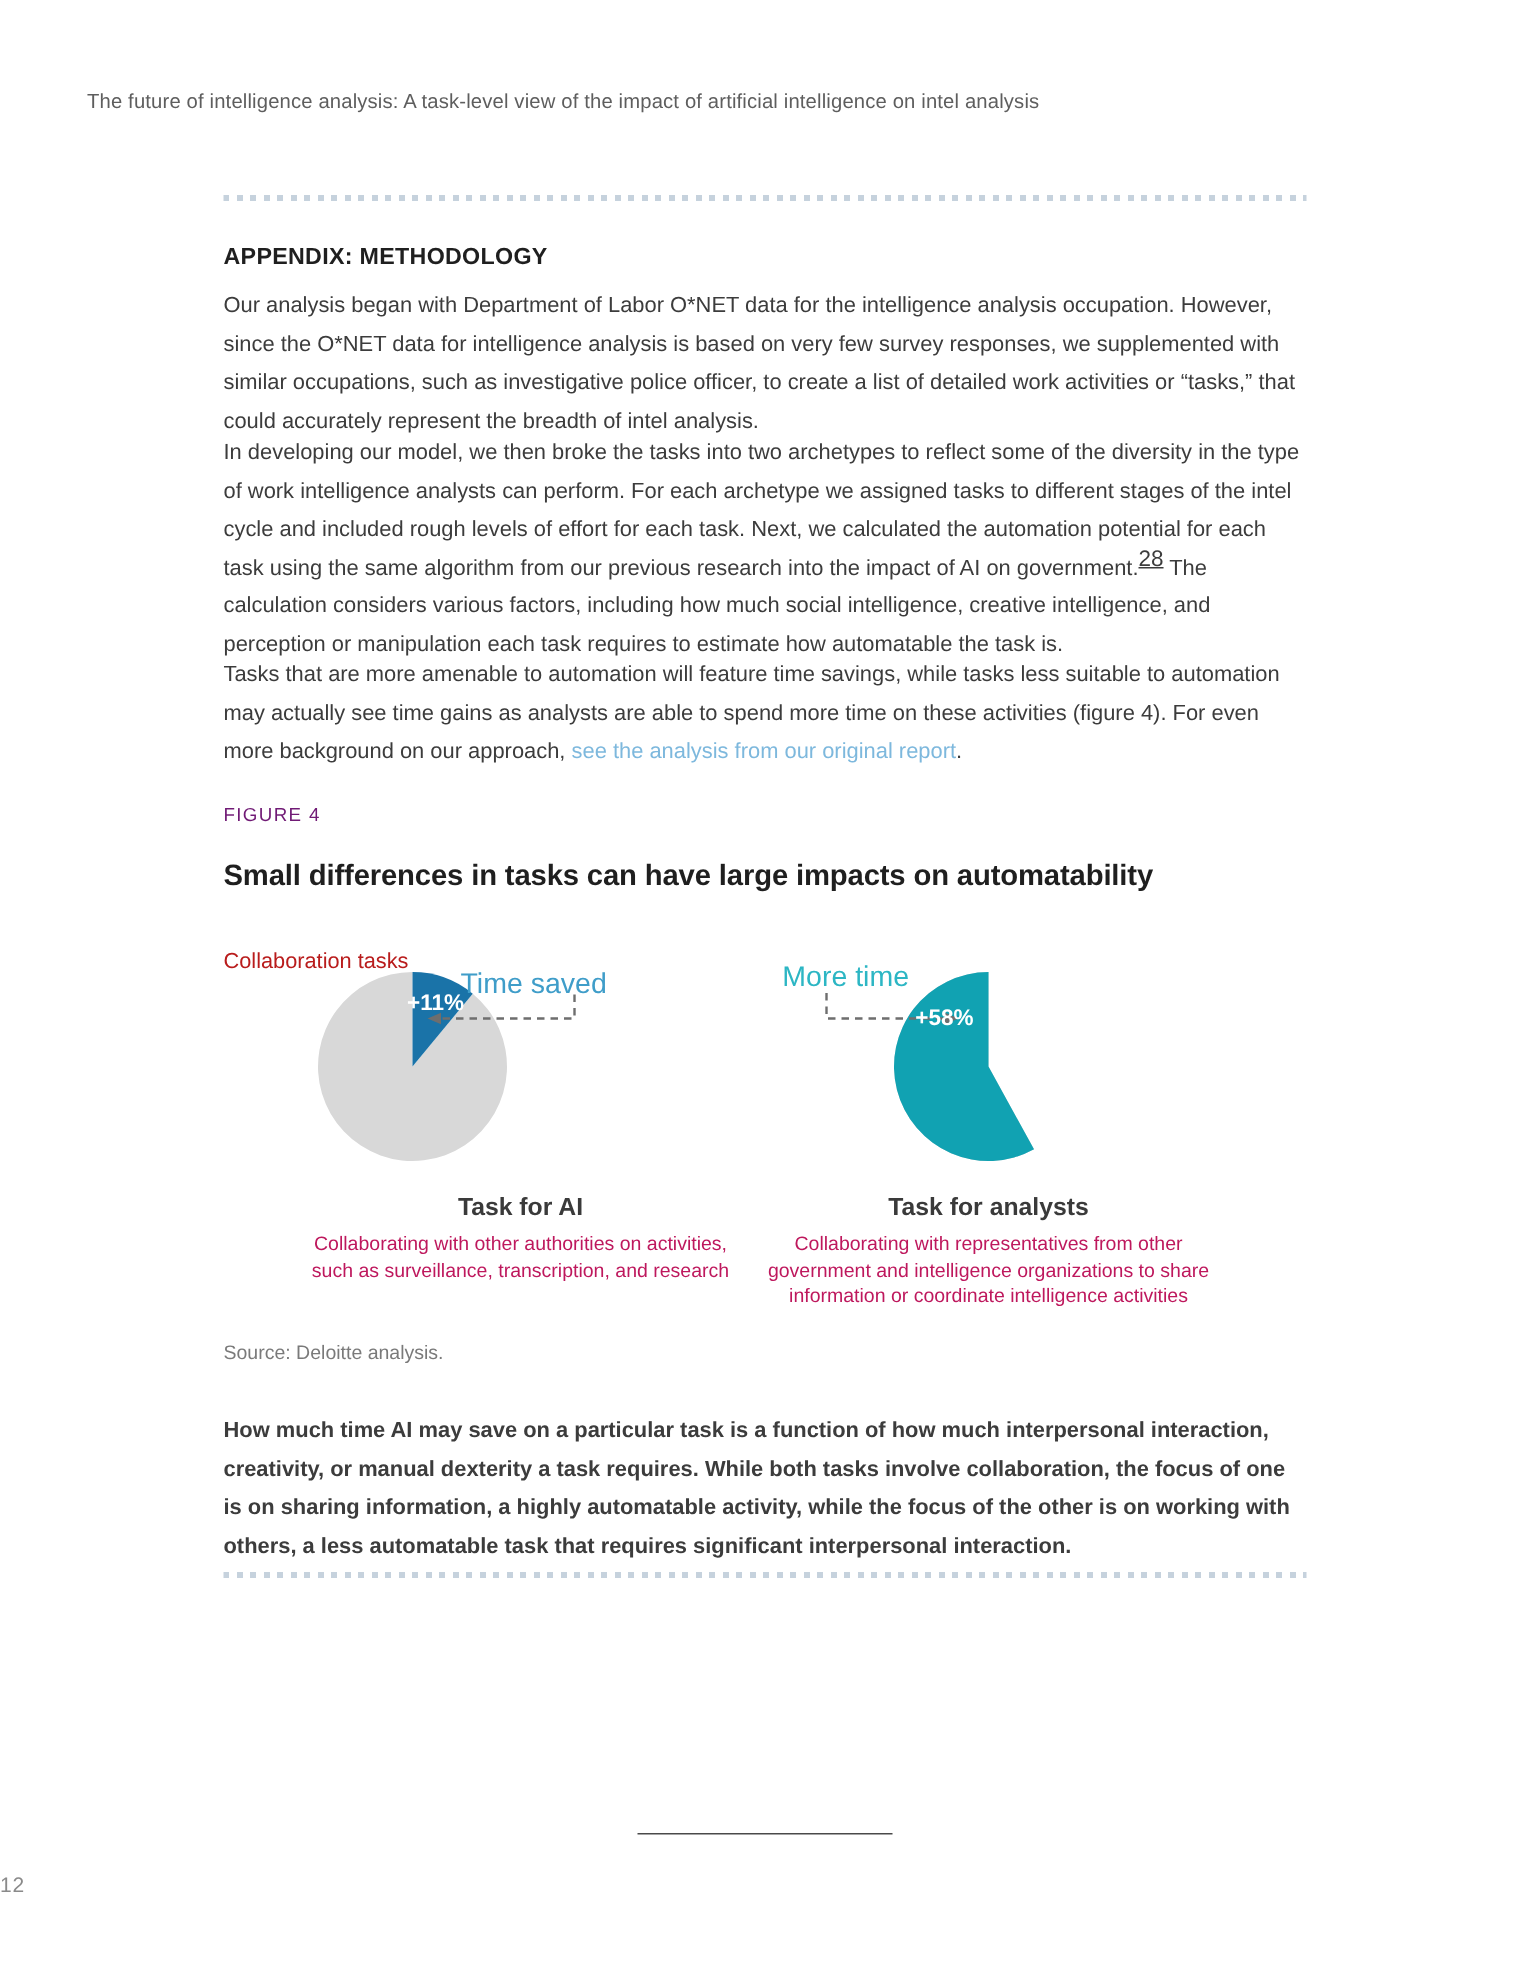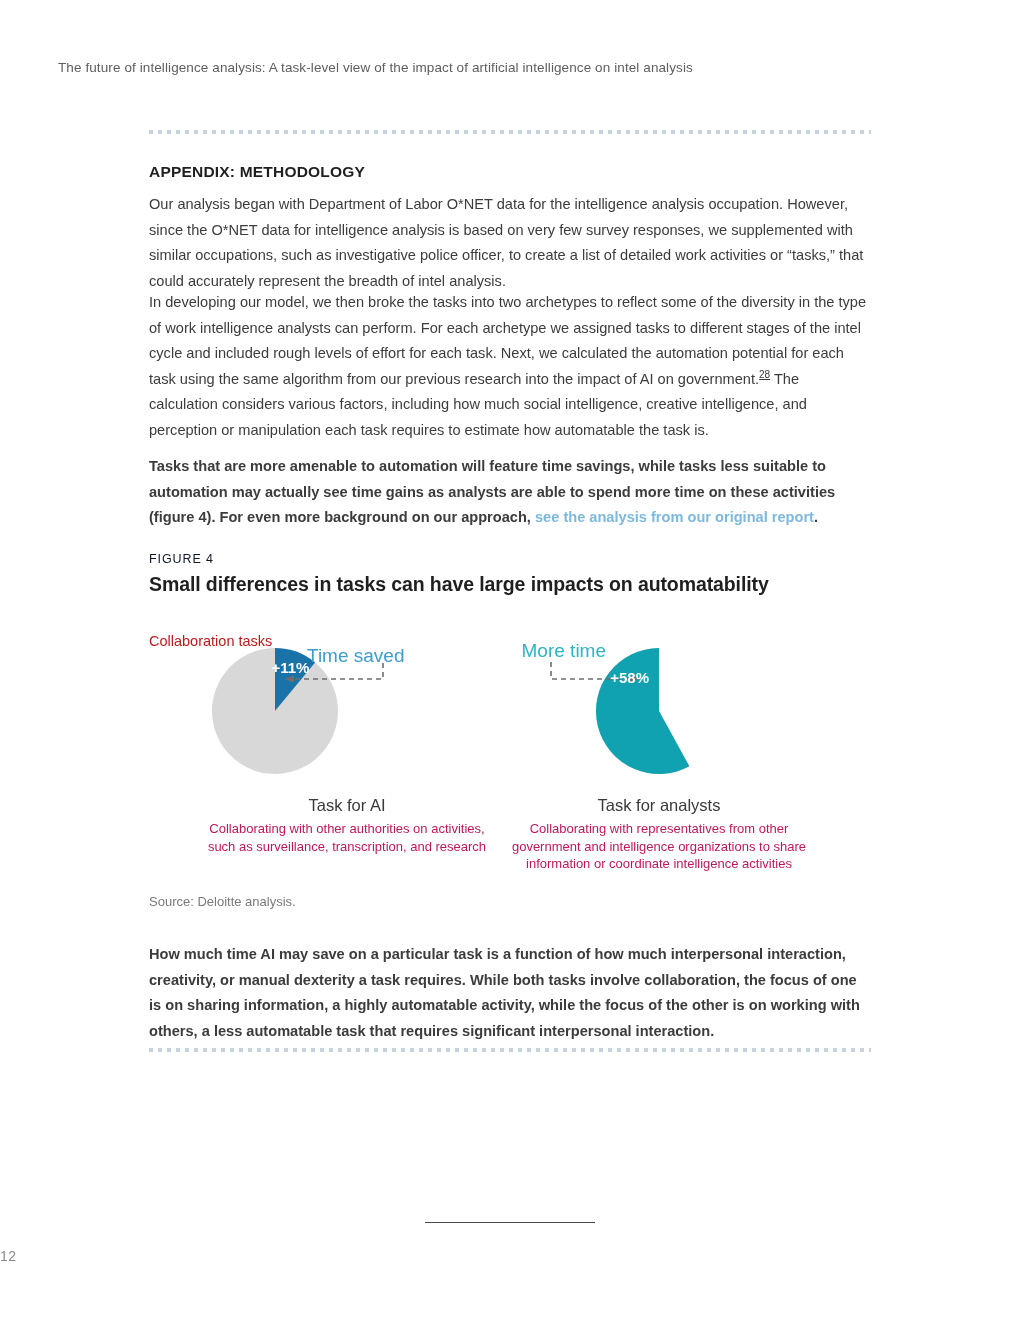--- a/index.html
+++ b/index.html
@@ -62,42 +62,42 @@
 
   p.body-text {
     position: absolute;
     margin: 0;
     font-size: 14.6px;
     line-height: 25.5px;
     color: #3c3c3c;
   }
   p.p1 { top: 192px; }
   p.p2 { top: 290px; }
-  p.p3 { top: 454px; font-weight: bold; }
+  p.p3 { top: 438px; }
   p.p4 { top: 942px; font-weight: bold; }
 
   sup.fn {
-    font-size: 10px;
+    font-size: 15px;
     vertical-align: super;
     line-height: 0;
     text-decoration: underline;
   }
 
   a.inline-link {
     color: #7db8dd;
     text-decoration: none;
   }
 
   
   .figure-label {
     position: absolute;
-    top: 552px;
+    top: 536px;
     font-size: 12.5px;
     letter-spacing: 0.9px;
-    color: #0f172a;
+    color: #701a75;
   }
   .figure-title {
     position: absolute;
     top: 573px;
     margin: 0;
     font-size: 19.5px;
     font-weight: bold;
     color: #1f1f1f;
     letter-spacing: -0.1px;
   }
@@ -127,21 +127,21 @@
 
   .pie-svg-wrap {
     position: relative;
     width: 300px;
     height: 160px;
   }
   .pie-svg-wrap svg { display: block; }
 
   .task-name {
     font-size: 16.5px;
-    font-weight: normal;
+    font-weight: bold;
     color: #3a3a3a;
     margin-top: 8px;
   }
   .task-desc {
     font-size: 13px;
     line-height: 17.5px;
     color: #be185d;
     margin-top: 5px;
   }
 

